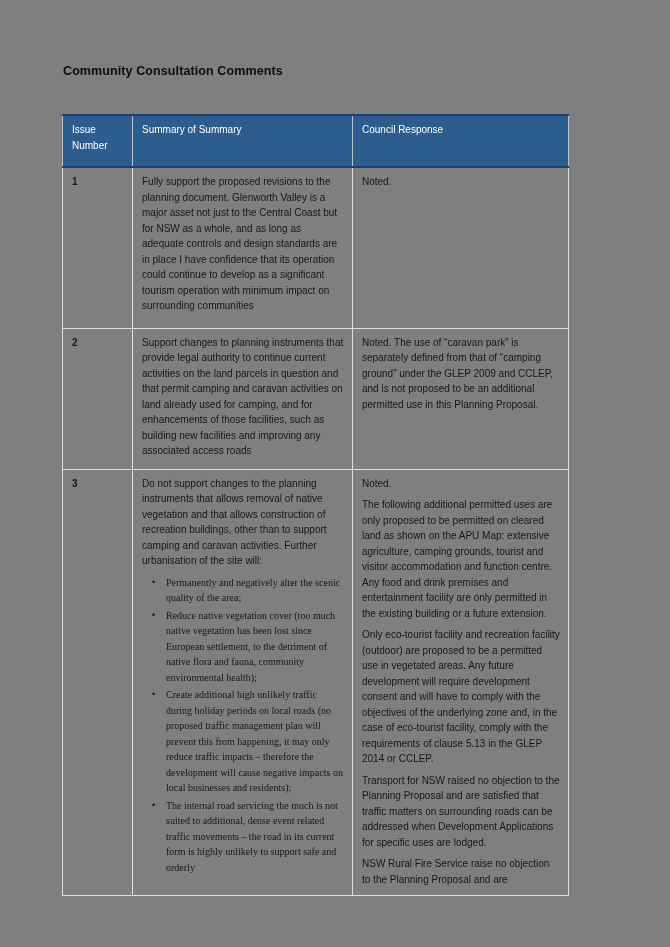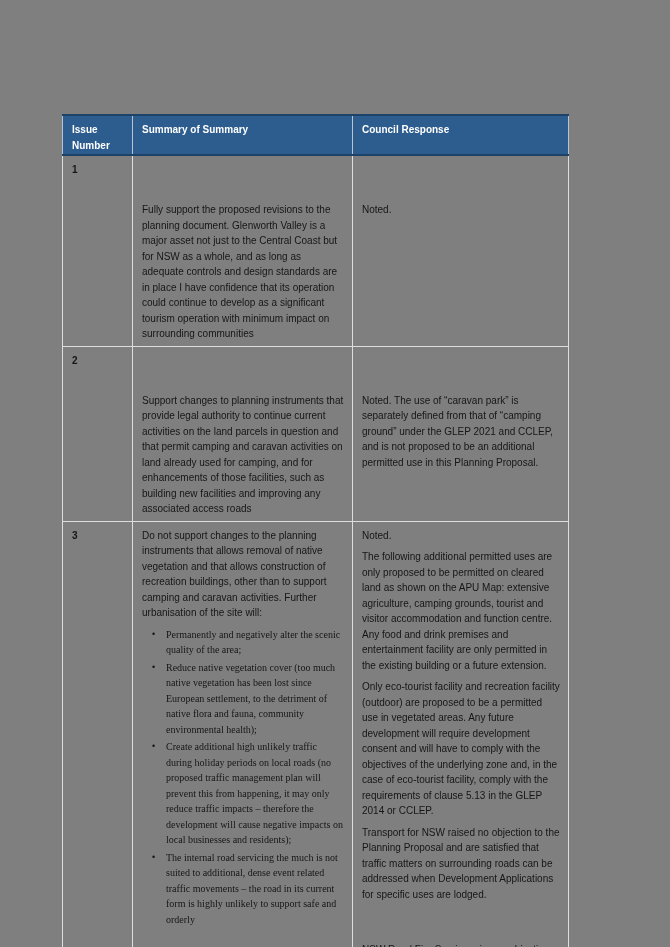--- a/index.html
+++ b/index.html
@@ -35,59 +35,60 @@
     font-size: 10px;
     line-height: 15.5px;
   }
   table.cc-table col.c1 { width: 70px; }
   table.cc-table col.c2 { width: 220px; }
   table.cc-table col.c3 { width: 216px; }
   th {
     background: #2d5c8e;
     color: #ffffff;
     font-size: 10px;
-    font-weight: bold;
+    font-weight: normal;
     text-align: left;
     vertical-align: top;
-    padding: 6px 8px 0 9px;
+    padding: 6px 8px 12px 9px;
     border: 1px solid #b9c3cd;
     border-top: 2px solid #1d4268;
     border-bottom: 2px solid #1d4268;
     line-height: 16px;
   }
   thead tr { height: 40px; }
   td {
     vertical-align: top;
     text-align: left;
     padding: 6px 8px 4px 9px;
     border: 1px solid #dedede;
     background: #7f7f7f;
   }
   td.num { font-weight: bold; }
   tr.r1 { height: 161px; }
   tr.r2 { height: 141px; }
   tr.r3 { height: 426px; }
   td p { margin: 0 0 6px 0; }
-  td p:last-child { margin-bottom: 0; margin-top: 40px; }
+  td p:last-child { margin-bottom: 0; }
   ul.bullets { list-style: none; margin: 1px 0 0 0; }
   ul.bullets li {
     display: flex;
     margin: 0 0 2px 10px;
   }
   ul.bullets li .glyph {
     flex: 0 0 14px;
     font-size: 9px;
   }
   ul.bullets li .btext { flex: 1 1 auto; font-family: Liberation Serif, serif; }
 </style>
 </head>
 <body>
 
 <div class="page">
 
+  <div class="doc-title">Community Consultation Comments</div>
 
   <table class="cc-table">
     <colgroup>
       <col class="c1">
         <col class="c2">
         <col class="c3">
     </colgroup>
     <thead>
       <tr>
         <th>Issue Number</th>
@@ -105,21 +106,21 @@
           <p>Noted.</p>
         </td>
       </tr>
 
       <tr class="r2">
         <td class="num">2</td>
         <td>
           <p>Support changes to planning instruments that provide legal authority to continue current activities on the land parcels in question and that permit camping and caravan activities on land already used for camping, and for enhancements of those facilities, such as building new facilities and improving any associated access roads</p>
         </td>
         <td>
-          <p>Noted. The use of “caravan park” is separately defined from that of “camping ground” under the GLEP 2021 and CCLEP, and is not proposed to be an additional permitted use in this Planning Proposal.</p>
+          <p>Noted. The use of “caravan park” is separately defined from that of “camping ground” under the GLEP 2009 and CCLEP, and is not proposed to be an additional permitted use in this Planning Proposal.</p>
         </td>
       </tr>
 
       <tr class="r3">
         <td class="num">3</td>
         <td>
           <p>Do not support changes to the planning instruments that allows removal of native vegetation and that allows construction of recreation buildings, other than to support camping and caravan activities. Further urbanisation of the site will:</p>
           <ul class="bullets">
             <li>
               <span class="glyph">•</span>

